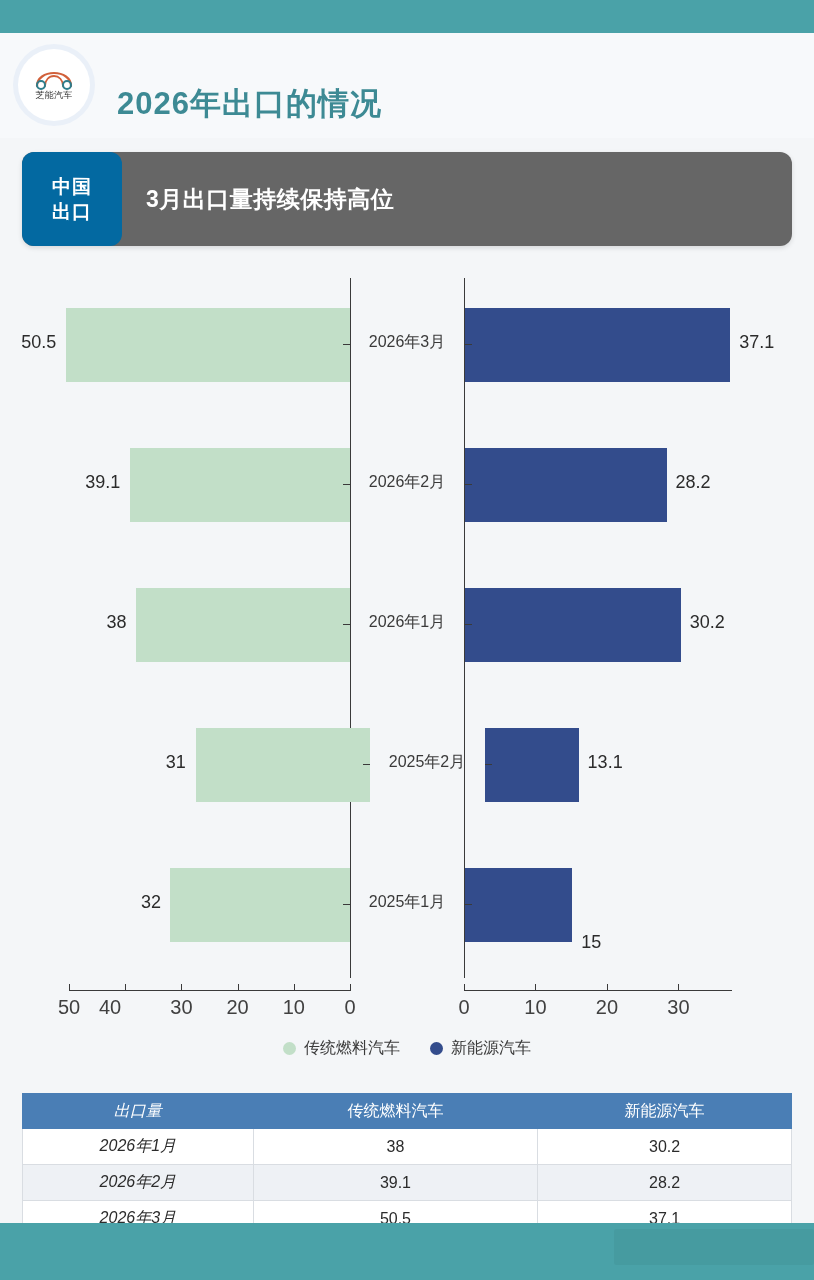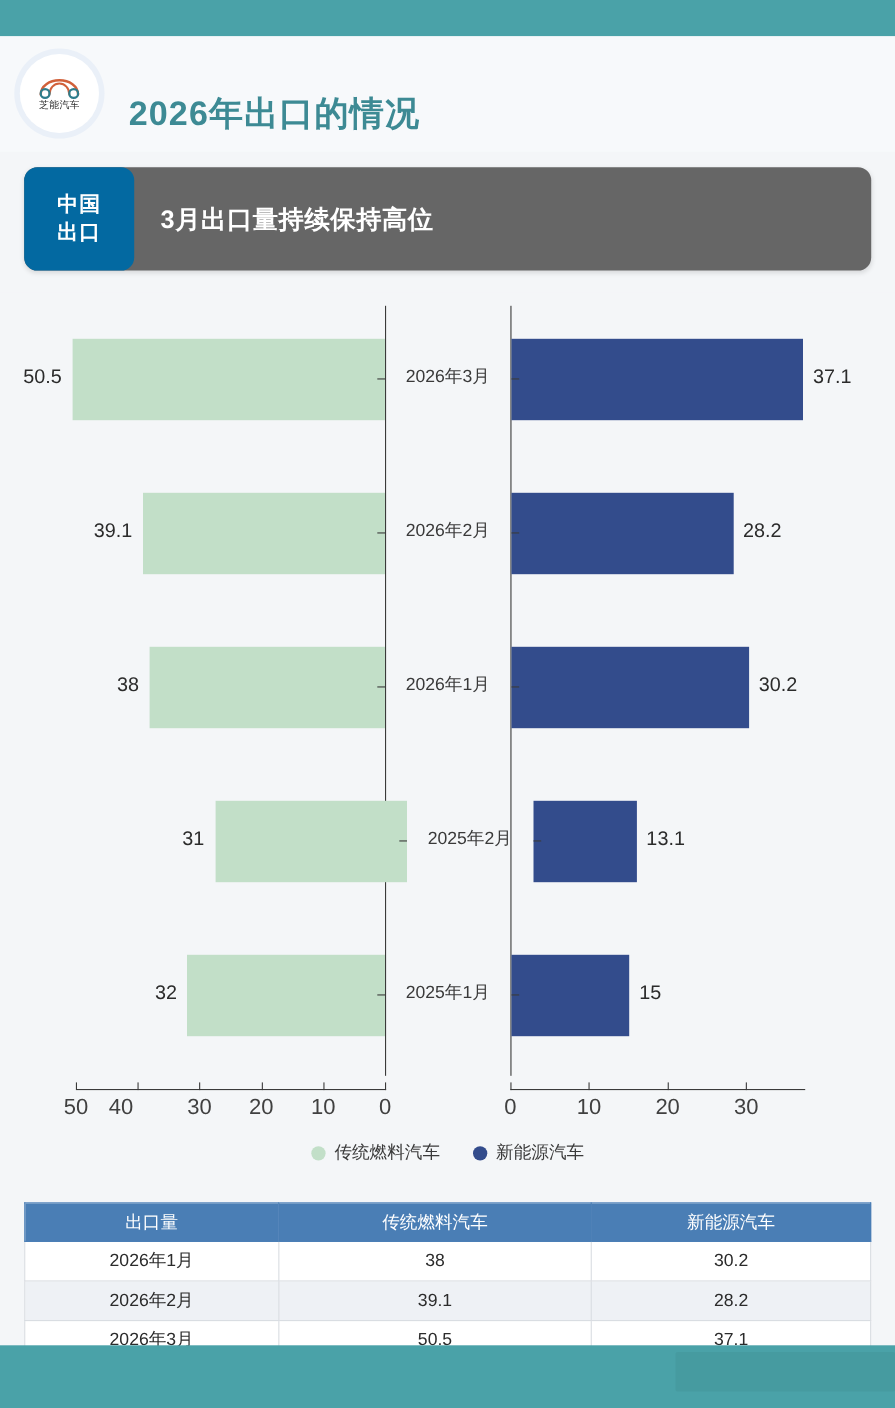--- a/index.html
+++ b/index.html
@@ -276,21 +276,21 @@
   }
   table.data-table td {
     height: 33px;
     border: 1px solid #d9dde2;
     text-align: center;
     color: #2b2b2b;
   }
   table.data-table tbody tr:nth-child(even) td {
     background: #eef1f5;
   }
-  .col-a { width: 30%; }
+  .col-a { width: 30%; font-style: italic; }
   .col-b { width: 37%; }
   .col-c { width: 33%; }
 </style>
 </head>
 <body>
 
 <div class="band-top"></div>
 
 <div class="header">
   <div class="logo-wrap">
@@ -353,21 +353,21 @@
           <div class="val-left" style="right: 648.22px;">31</div>
           <div class="val-right" style="left: 567.621px;">13.1</div>
           <div class="cat-label">2025年2月</div>
           <div class="tick-in l"></div>
           <div class="tick-in r"></div>
         </div>
         <div class="row" style="top: 560px;">
           <div class="bar-left" style="width: 179.84px; background: rgb(194, 223, 200);"></div>
           <div class="bar-right" style="width: 107.2px; background: rgb(51, 76, 140);"></div>
           <div class="val-left" style="right: 653px;">32</div>
-          <div class="val-right" style="left: 581.2px;">15</div>
+          <div class="val-right" style="left: 581.2px; margin-top: 40px;">15</div>
           <div class="cat-label">2025年1月</div>
           <div class="tick-in l"></div>
           <div class="tick-in r"></div>
         </div>
       </div>
     <div class="xaxis xaxis-left"></div>
     <div class="xaxis xaxis-right"></div>
     <div id="xticks-host">
         <div class="xtick" style="left: 69px;"></div>
         <div class="xlabel" style="left: 69px;">50</div>

